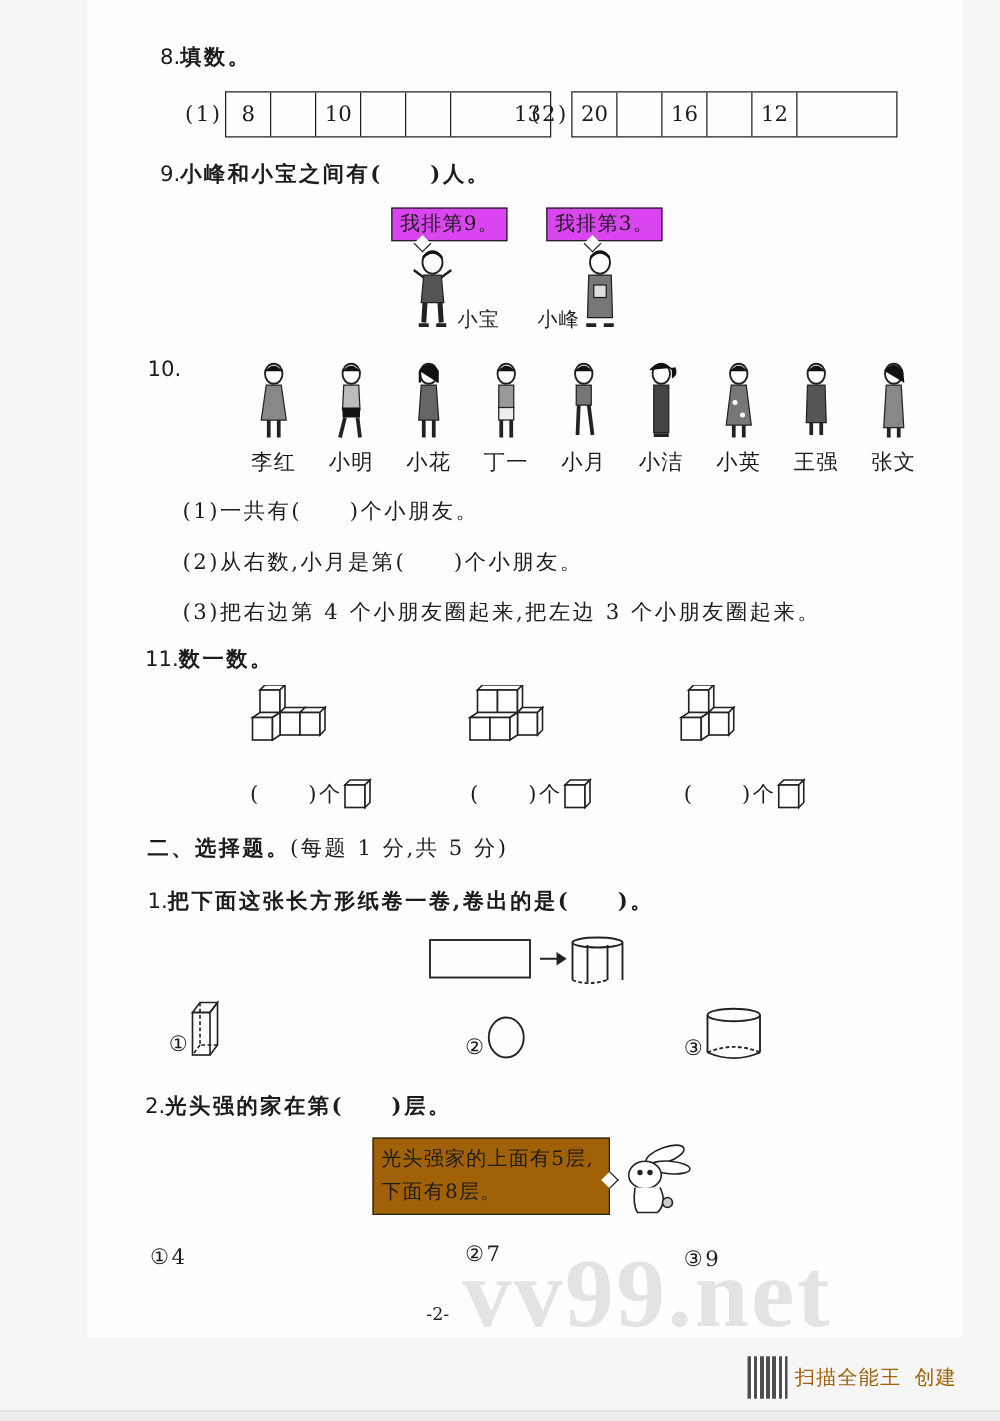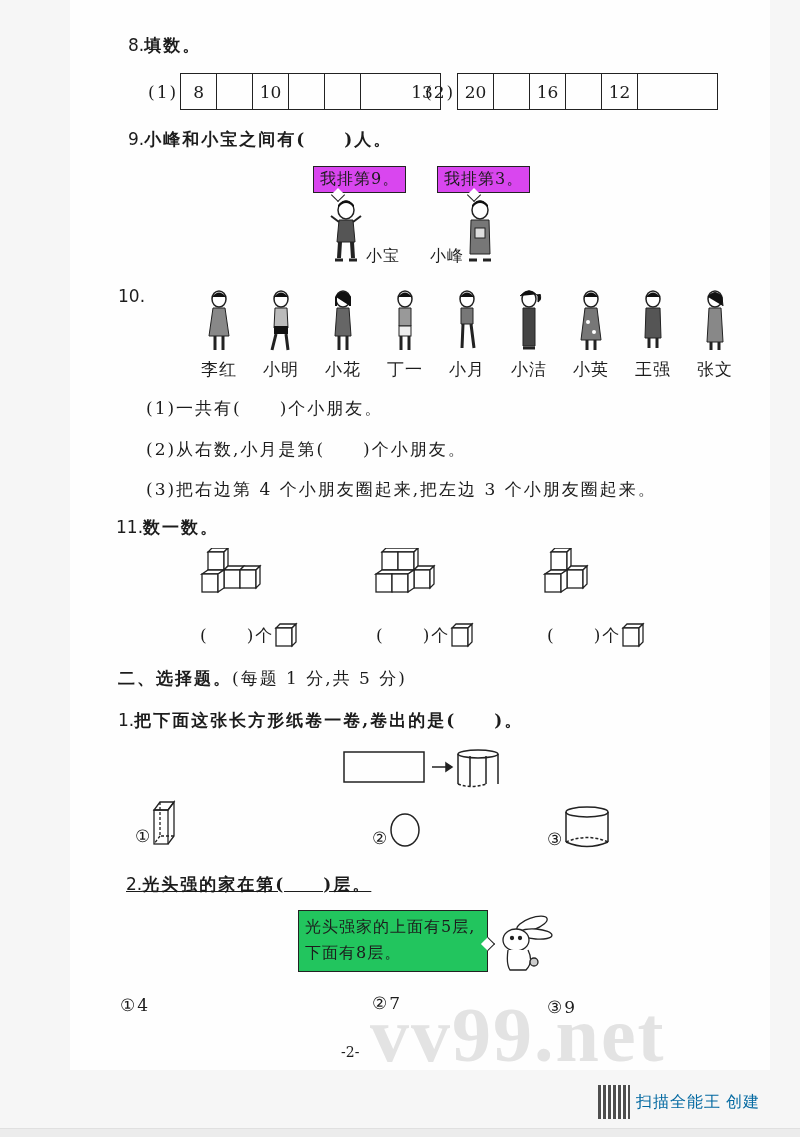--- a/index.html
+++ b/index.html
@@ -19,21 +19,21 @@
   .kids { display: flex; gap: 16px; }
   .kid { width: 46px; display: flex; flex-direction: column; align-items: center; }
   .kid svg { width: 34px; height: 66px; }
   .kid span { font-size: 17px; letter-spacing: 1px; margin-top: 4px; white-space: nowrap; }
   .watermark { position: absolute; left: 370px; top: 990px; font-family: Liberation Serif, serif; font-weight: bold; font-size: 78px; color: #e3e3e3; letter-spacing: 2px; }
   .footer-bar { position: absolute; left: 0; top: 1128px; width: 800px; height: 9px; background: #ececec; border-top: 1px solid #e0e0e0; }
   .scanner { position: absolute; left: 598px; top: 1085px; display: flex; align-items: center; gap: 6px; }
   .qr { width: 32px; height: 34px; background:
       repeating-linear-gradient(90deg, #333 0 3px, #fff 3px 5px),
       #fff; opacity: .85; position: relative; }
-  .scanner span { font-family: Liberation Serif, serif; font-size: 16px; color: #0369a1; letter-spacing: 1px; }
+  .scanner span { font-family: Liberation Mono, monospace; font-size: 16px; color: #a16207; letter-spacing: 1px; }
 </style>
 </head>
 <body>
 
 <div class="page"></div>
 
 <div class="abs" style="left:128px;top:34px;">
   <span class="qnum">8.</span><span class="text bold">填数。</span>
 </div>
 <div class="abs" style="left:148px;top:73px;display:flex;align-items:center;">
@@ -280,24 +280,24 @@
 <div class="abs" style="left:547px;top:805px;display:flex;align-items:flex-end;">
   <span class="text">③</span>
   <svg width="46" height="44" viewBox="0 0 46 44" fill="none" stroke="#222" stroke-width="1.5">
       <ellipse cx="23" cy="7" rx="21" ry="5"></ellipse>
       <path d="M2 7 L2 37 M44 7 L44 37"></path>
       <path d="M2 37 Q23 46 44 37"></path>
       <path d="M2 37 Q23 28 44 37" stroke-dasharray="3 2"></path>
     </svg>
 </div>
 
-<div class="abs" style="left:126px;top:873px;text-decoration:underline;">
+<div class="abs" style="left:116px;top:873px;">
   <span class="qnum">2.</span><span class="text bold">光头强的家在第(　　)层。</span>
 </div>
-<div class="abs" style="left:298px;top:910px;width:190px;height:62px;border:1.5px solid #222;background:#22c55e;padding:3px 6px;">
+<div class="abs" style="left:298px;top:910px;width:190px;height:62px;border:1.5px solid #222;background:#a16207;padding:3px 6px;">
   <div style="font-size:16px;letter-spacing:1px;line-height:26px;white-space:nowrap;">光头强家的上面有5层,</div>
   <div style="font-size:16px;letter-spacing:1px;line-height:26px;white-space:nowrap;">下面有8层。</div>
   <div class="bubble-tail" style="right:-6px;top:28px;transform:rotate(-45deg);"></div>
 </div>
 <svg class="abs" style="left:496px;top:912px;" width="58" height="62" viewBox="0 0 58 62" fill="#fff" stroke="#222" stroke-width="1.3">
   <ellipse cx="36" cy="12" rx="16" ry="6" transform="rotate(-20 36 12)"></ellipse>
   <ellipse cx="40" cy="22" rx="16" ry="5" transform="rotate(5 40 22)"></ellipse>
   <ellipse cx="20" cy="28" rx="13" ry="11"></ellipse>
   <circle cx="16" cy="26" r="1.5" fill="#222"></circle>
     <circle cx="24" cy="26" r="1.5" fill="#222"></circle>

